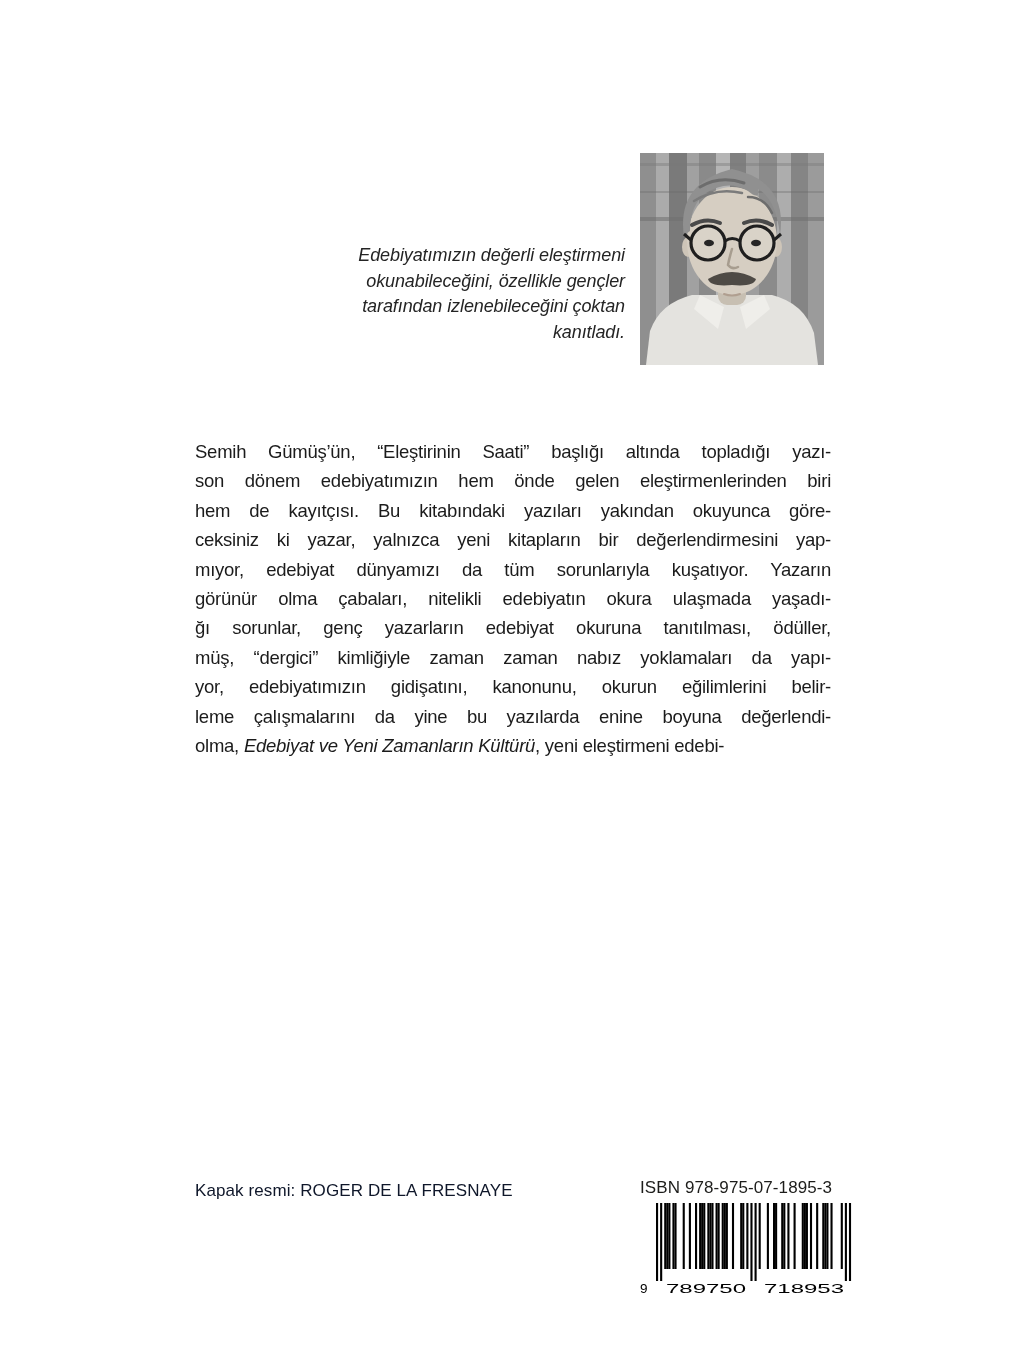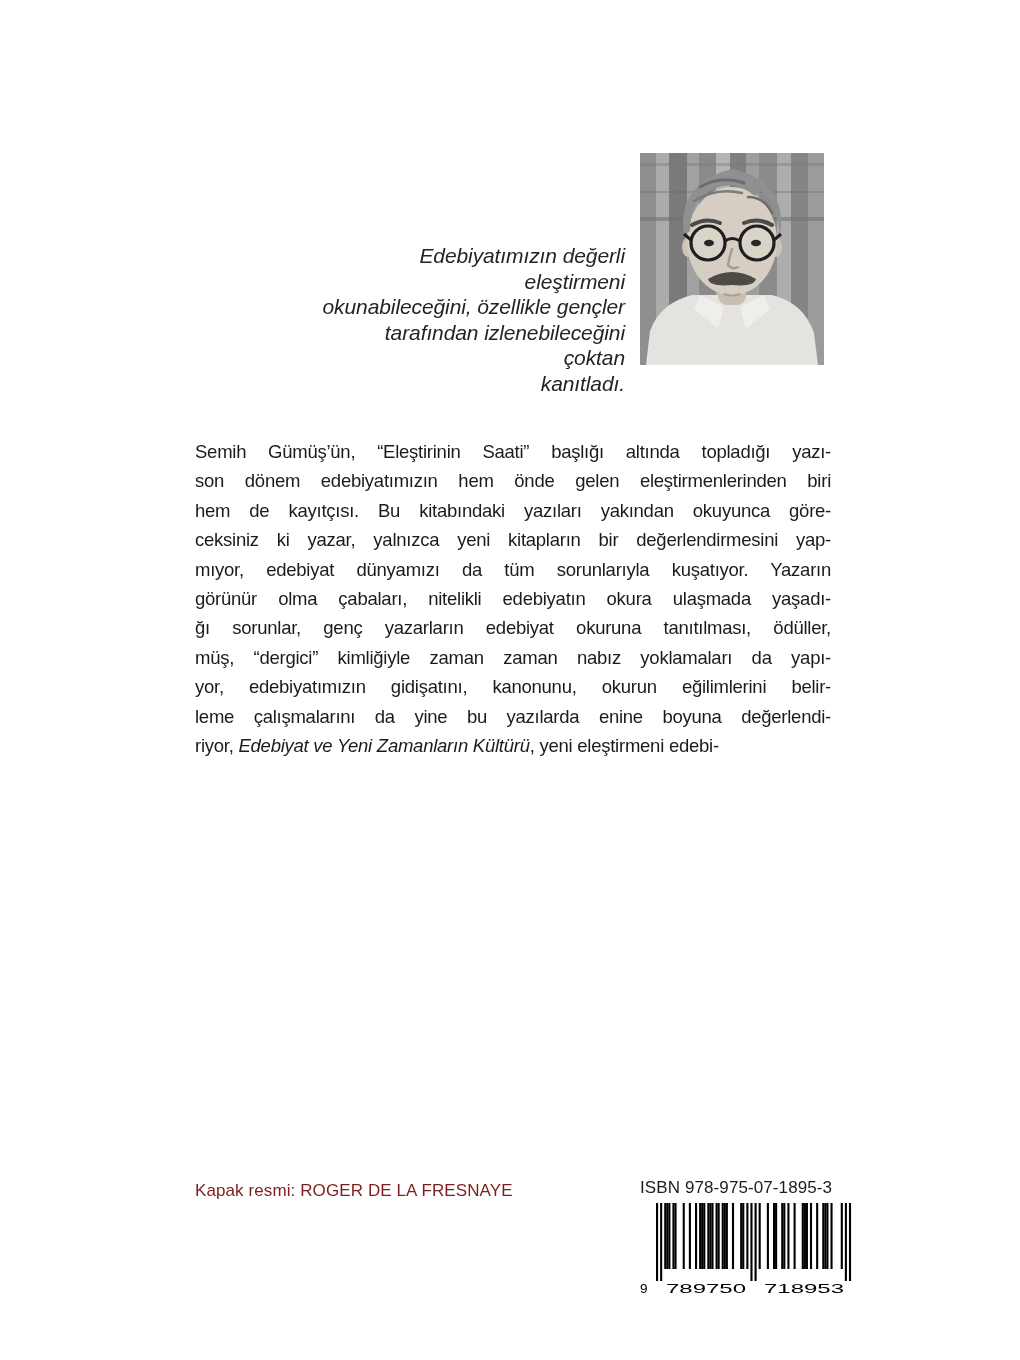--- a/index.html
+++ b/index.html
@@ -14,21 +14,21 @@
   }
   .photo{
     position:absolute;left:640px;top:153px;
     width:184px;height:212px;margin:0;padding:0;
   }
   .photo svg{display:block;}
   .blurb{
     position:absolute;left:320px;top:243px;width:305px;
     text-align:right;
     font-style:italic;
-    font-size:21px;line-height:25.5px;
+    font-size:18px;line-height:25.5px;
     letter-spacing:-0.1px;
     color:#242424;
   }
   .para{
     position:absolute;left:195px;top:437px;width:636px;
     font-size:18.5px;line-height:29.4px;
     letter-spacing:-0.25px;
     color:#1b1b1b;
   }
   .para .line{
@@ -37,21 +37,21 @@
     text-align-last:justify;
     white-space:normal;
   }
   .para .line:last-child{
     -moz-text-align-last:left;
     text-align-last:left;
   }
   .para em, .blurb em{font-style:italic;}
   .credit{
     position:absolute;left:195px;top:1181px;
-    font-size:17px;letter-spacing:0.1px;color:#7f1d1d;
+    font-size:17px;letter-spacing:0.1px;color:#0f172a;
   }
   .isbn{
     position:absolute;left:640px;top:1178px;width:215px;
     font-size:17px;letter-spacing:0.1px;color:#1d1d1b;
   }
   .barcode{
     position:absolute;left:640px;top:1203px;width:215px;height:92px;
   }
   .barcode svg{display:block;}
   .barcode rect{fill:#000;}
@@ -124,21 +124,21 @@
       <div class="line"><span>Semih Gümüş’ün, “Eleştirinin Saati” başlığı altında topladığı yazı-</span></div>
       <div class="line"><span>son dönem edebiyatımızın hem önde gelen eleştirmenlerinden biri</span></div>
       <div class="line"><span>hem de kayıtçısı. Bu kitabındaki yazıları yakından okuyunca göre-</span></div>
       <div class="line"><span>ceksiniz ki yazar, yalnızca yeni kitapların bir değerlendirmesini yap-</span></div>
       <div class="line"><span>mıyor, edebiyat dünyamızı da tüm sorunlarıyla kuşatıyor. Yazarın</span></div>
       <div class="line"><span>görünür olma çabaları, nitelikli edebiyatın okura ulaşmada yaşadı-</span></div>
       <div class="line"><span>ğı sorunlar, genç yazarların edebiyat okuruna tanıtılması, ödüller,</span></div>
       <div class="line"><span>müş, “dergici” kimliğiyle zaman zaman nabız yoklamaları da yapı-</span></div>
       <div class="line"><span>yor, edebiyatımızın gidişatını, kanonunu, okurun eğilimlerini belir-</span></div>
       <div class="line"><span>leme çalışmalarını da yine bu yazılarda enine boyuna değerlendi-</span></div>
-      <div class="line"><span>riyor, </span><em>Edebiyat ve Yeni Zamanların Kültürü</em><span>, yeni eleştirmeni edebi-</span></div>
+      <div class="line"><span>olma, </span><em>Edebiyat ve Yeni Zamanların Kültürü</em><span>, yeni eleştirmeni edebi-</span></div>
     </div>
 
   <div class="credit">Kapak resmi: ROGER DE LA FRESNAYE</div>
 
   <div class="isbn">ISBN 978-975-07-1895-3</div>
 
   <div class="barcode" aria-label="9 789750 718953">
       <svg viewBox="0 0 215 92" width="215" height="92">
         <rect x="16.00" y="0" width="2.11" height="78"></rect>
         <rect x="20.11" y="0" width="2.11" height="78"></rect>

